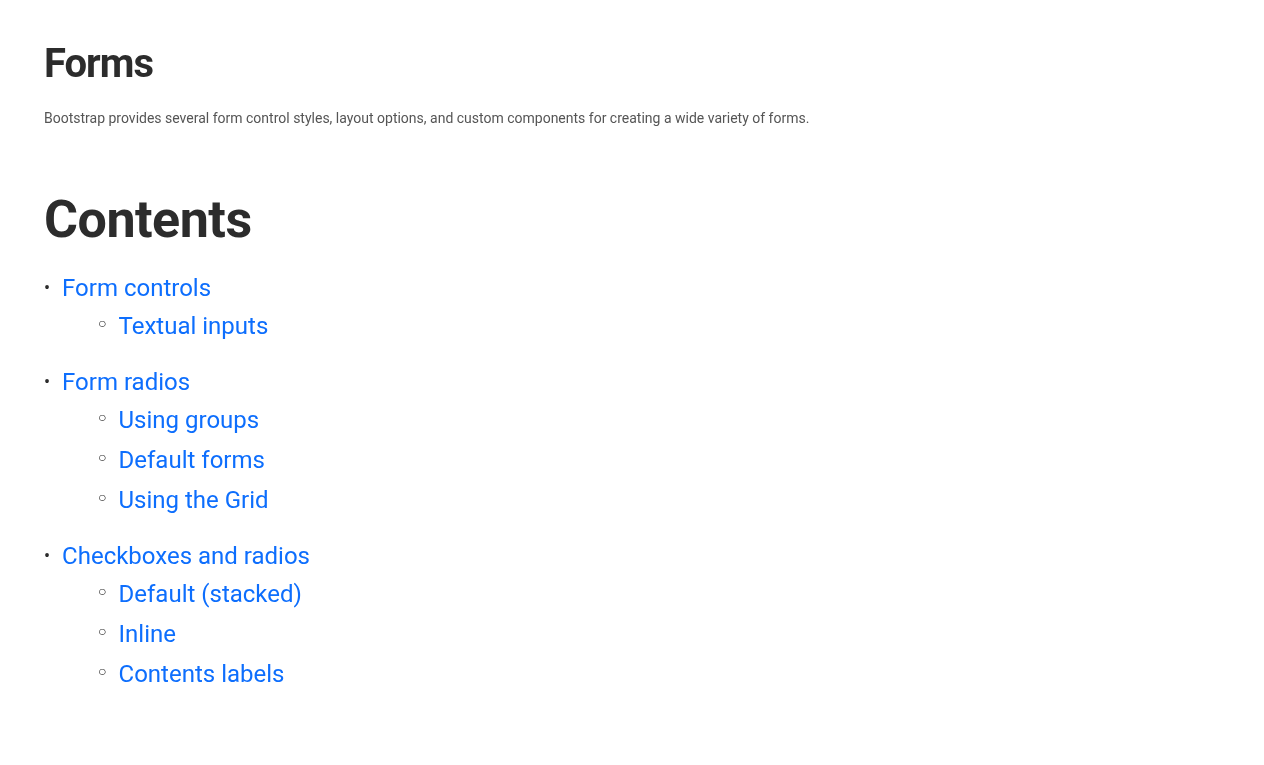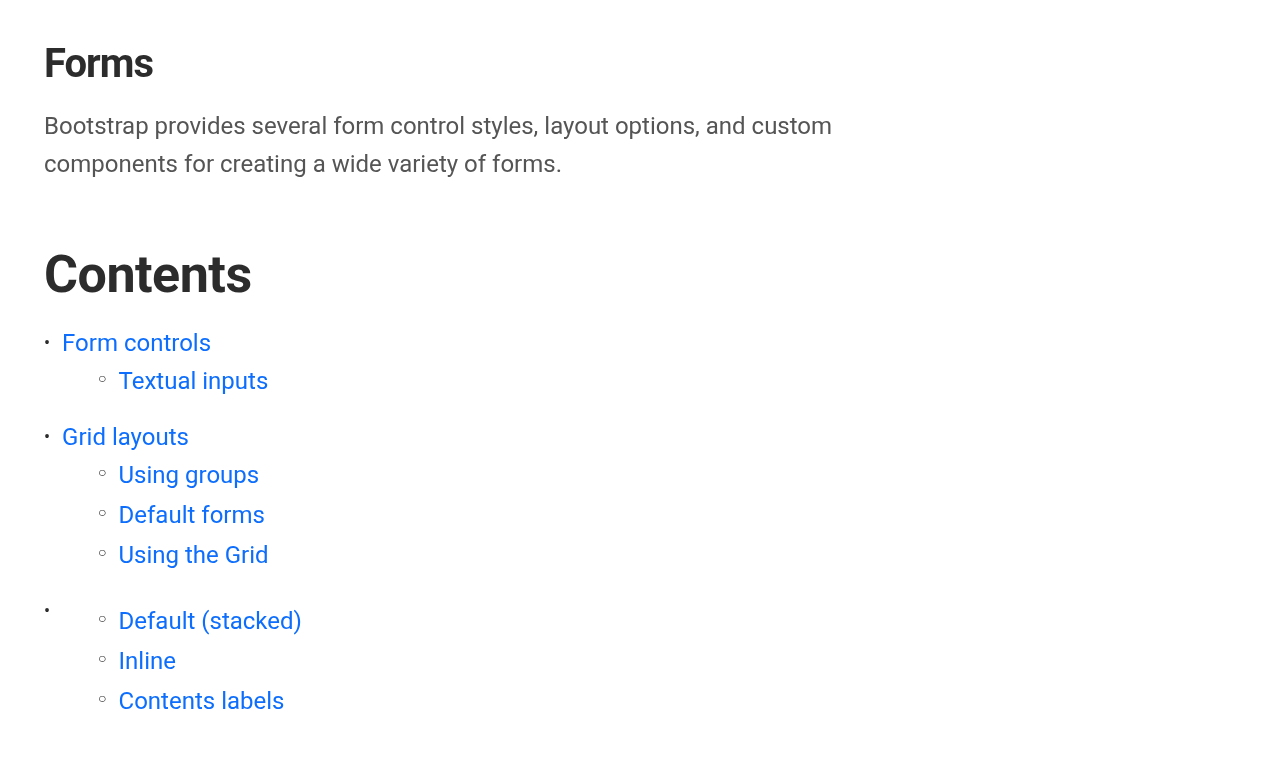--- a/index.html
+++ b/index.html
@@ -19,21 +19,21 @@
 
     .page-title {
       font-size: 40px;
       font-weight: 700;
       color: #2c2c2c;
       margin-bottom: 20px;
       letter-spacing: -1px;
     }
 
     .page-description {
-      font-size: 24px;
+      font-size: 14px;
       color: #555555;
       line-height: 1.6;
       margin-bottom: 60px;
       max-width: 900px;
     }
 
     .contents-title {
       font-size: 52px;
       font-weight: 700;
       color: #2c2c2c;
@@ -112,41 +112,42 @@
           <span class="bullet-open">○</span>
           <a class="toc-link" href="#textual-inputs">Textual inputs</a>
         </li>
       </ul>
     </div>
   </li>
 
   <li>
     <span class="bullet-filled">•</span>
     <div class="toc-item-wrapper">
-      <a class="toc-link" href="#form-layouts">Grid layouts</a>
+      <a class="toc-link" href="#form-layouts">Form radios</a>
       <ul class="toc-sublist">
         <li>
           <span class="bullet-open">○</span>
           <a class="toc-link" href="#form-groups">Using groups</a>
         </li>
         <li>
           <span class="bullet-open">○</span>
           <a class="toc-link" href="#inline-forms">Default forms</a>
         </li>
         <li>
           <span class="bullet-open">○</span>
           <a class="toc-link" href="#using-the-grid">Using the Grid</a>
         </li>
       </ul>
     </div>
   </li>
 
   <li>
     <span class="bullet-filled">•</span>
     <div class="toc-item-wrapper">
+      <a class="toc-link" href="#checkboxes-and-radios">Checkboxes and radios</a>
       <ul class="toc-sublist">
         <li>
           <span class="bullet-open">○</span>
           <a class="toc-link" href="#default-stacked">Default (stacked)</a>
         </li>
         <li>
           <span class="bullet-open">○</span>
           <a class="toc-link" href="#inline">Inline</a>
         </li>
         <li>

